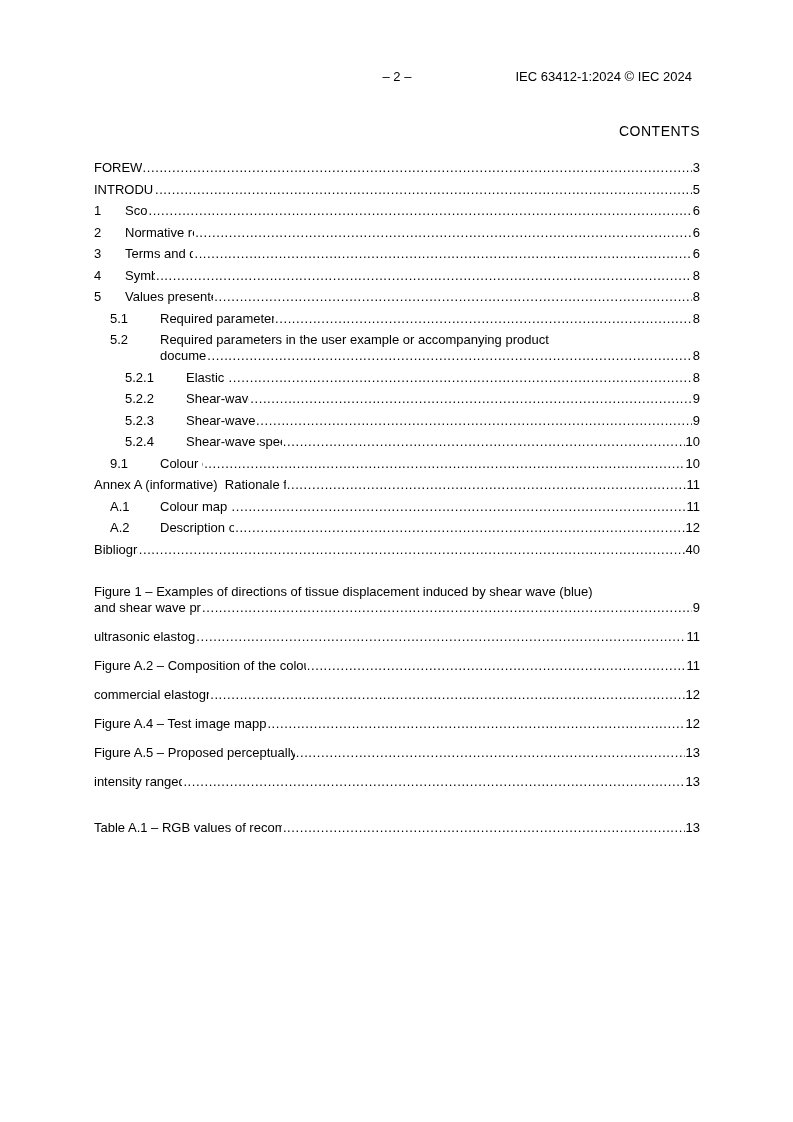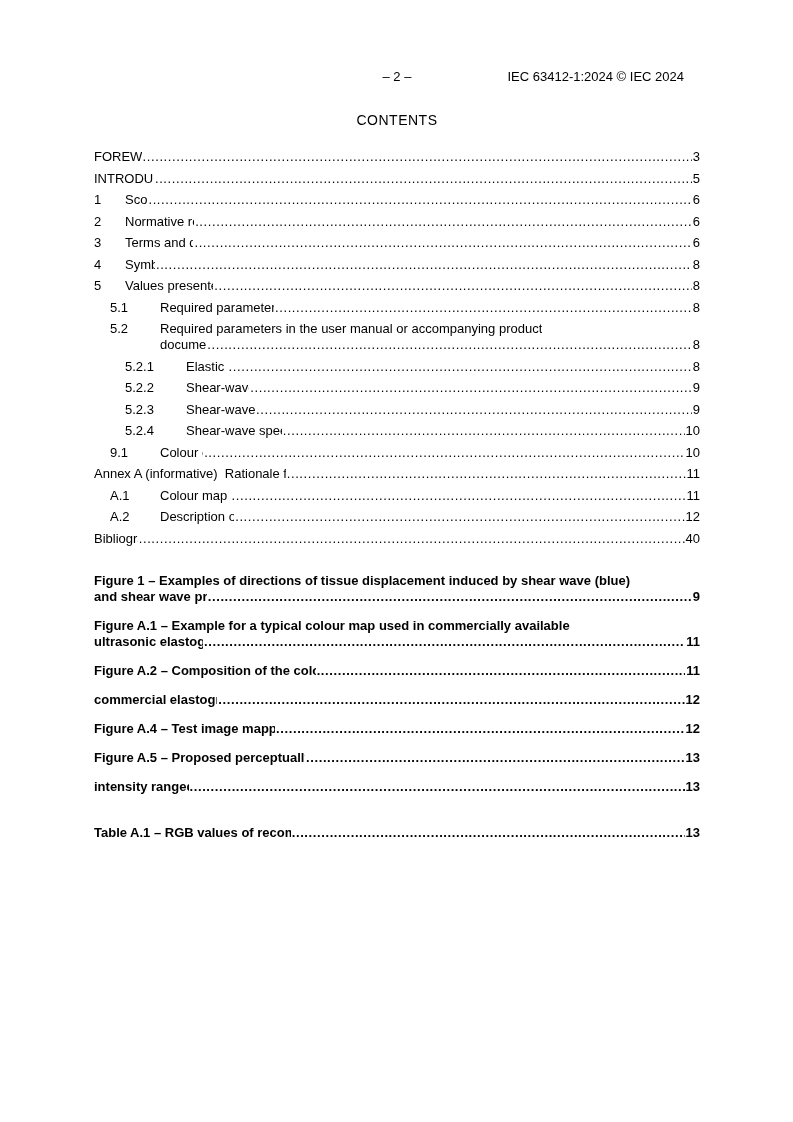--- a/index.html
+++ b/index.html
@@ -26,36 +26,36 @@
     position: relative;
     height: 16px;
   }
   .doc-header .center-marker {
     position: absolute;
     left: 0; right: 0;
     text-align: center;
   }
   .doc-header .right-ref {
     position: absolute;
-    right: 16px; top: 0;
+    right: 8px; top: 0;
     text-align: right;
   }
   
   .contents-title {
-    margin-top: 27px;
-    text-align: center;
+    margin-top: 38px;
+    text-align: right;
     font-size: 14px;
     letter-spacing: 0.5px;
     font-weight: normal;
   }
   
   .toc-list { margin-top: 21px; }
   .entry { margin-bottom: 5.5px; }
   .figures-list { margin-top: 26px; }
-  .figures-list .entry, .tables-list .entry { margin-bottom: 13px; font-weight: bold; }
+  .figures-list .entry, .tables-list .entry { margin-bottom: 13px; }
   .tables-list { margin-top: 30px; }
 
   .entry .line {
     display: flex;
     align-items: baseline;
   }
   .entry.l1 { padding-left: 16px; }
   .entry.l2 { padding-left: 31px; }
   .entry.l0 .num { width: 31px; }
   .entry.l1 .num { width: 50px; }
@@ -155,21 +155,21 @@
           <div class="line">
             <span class="num">5.1</span>
             <span class="label">Required parameters on the user interface</span>
             <span class="dots"></span>
             <span class="pagenum">8</span>
           </div>
         </div>
         <div class="entry l1">
           <div class="line">
             <span class="num">5.2</span>
-            <span class="label">Required parameters in the user manual or accompanying product</span>
+            <span class="label">Required parameters in the user example or accompanying product</span>
           </div>
           <div class="line">
             <span class="num"></span>
             <span class="label">documentation</span>
             <span class="dots"></span>
             <span class="pagenum">8</span>
           </div>
         </div>
         <div class="entry l2">
           <div class="line">
@@ -249,23 +249,20 @@
             <span class="label">Figure 1 – Examples of directions of tissue displacement induced by shear wave (blue)</span>
           </div>
           <div class="line">
             <span class="label">and shear wave propagation (red)</span>
             <span class="dots"></span>
             <span class="pagenum">9</span>
           </div>
         </div>
         <div class="entry l0">
           <div class="line">
-            <span class="label">Figure A.1 – Example for a typical colour map used in commercially available</span>
-          </div>
-          <div class="line">
             <span class="label">ultrasonic elastography systems</span>
             <span class="dots"></span>
             <span class="pagenum">11</span>
           </div>
         </div>
         <div class="entry l0">
           <div class="line">
             <span class="label">Figure A.2 – Composition of the colour-map test image (example with grey colour map)</span>
             <span class="dots"></span>
             <span class="pagenum">11</span>

